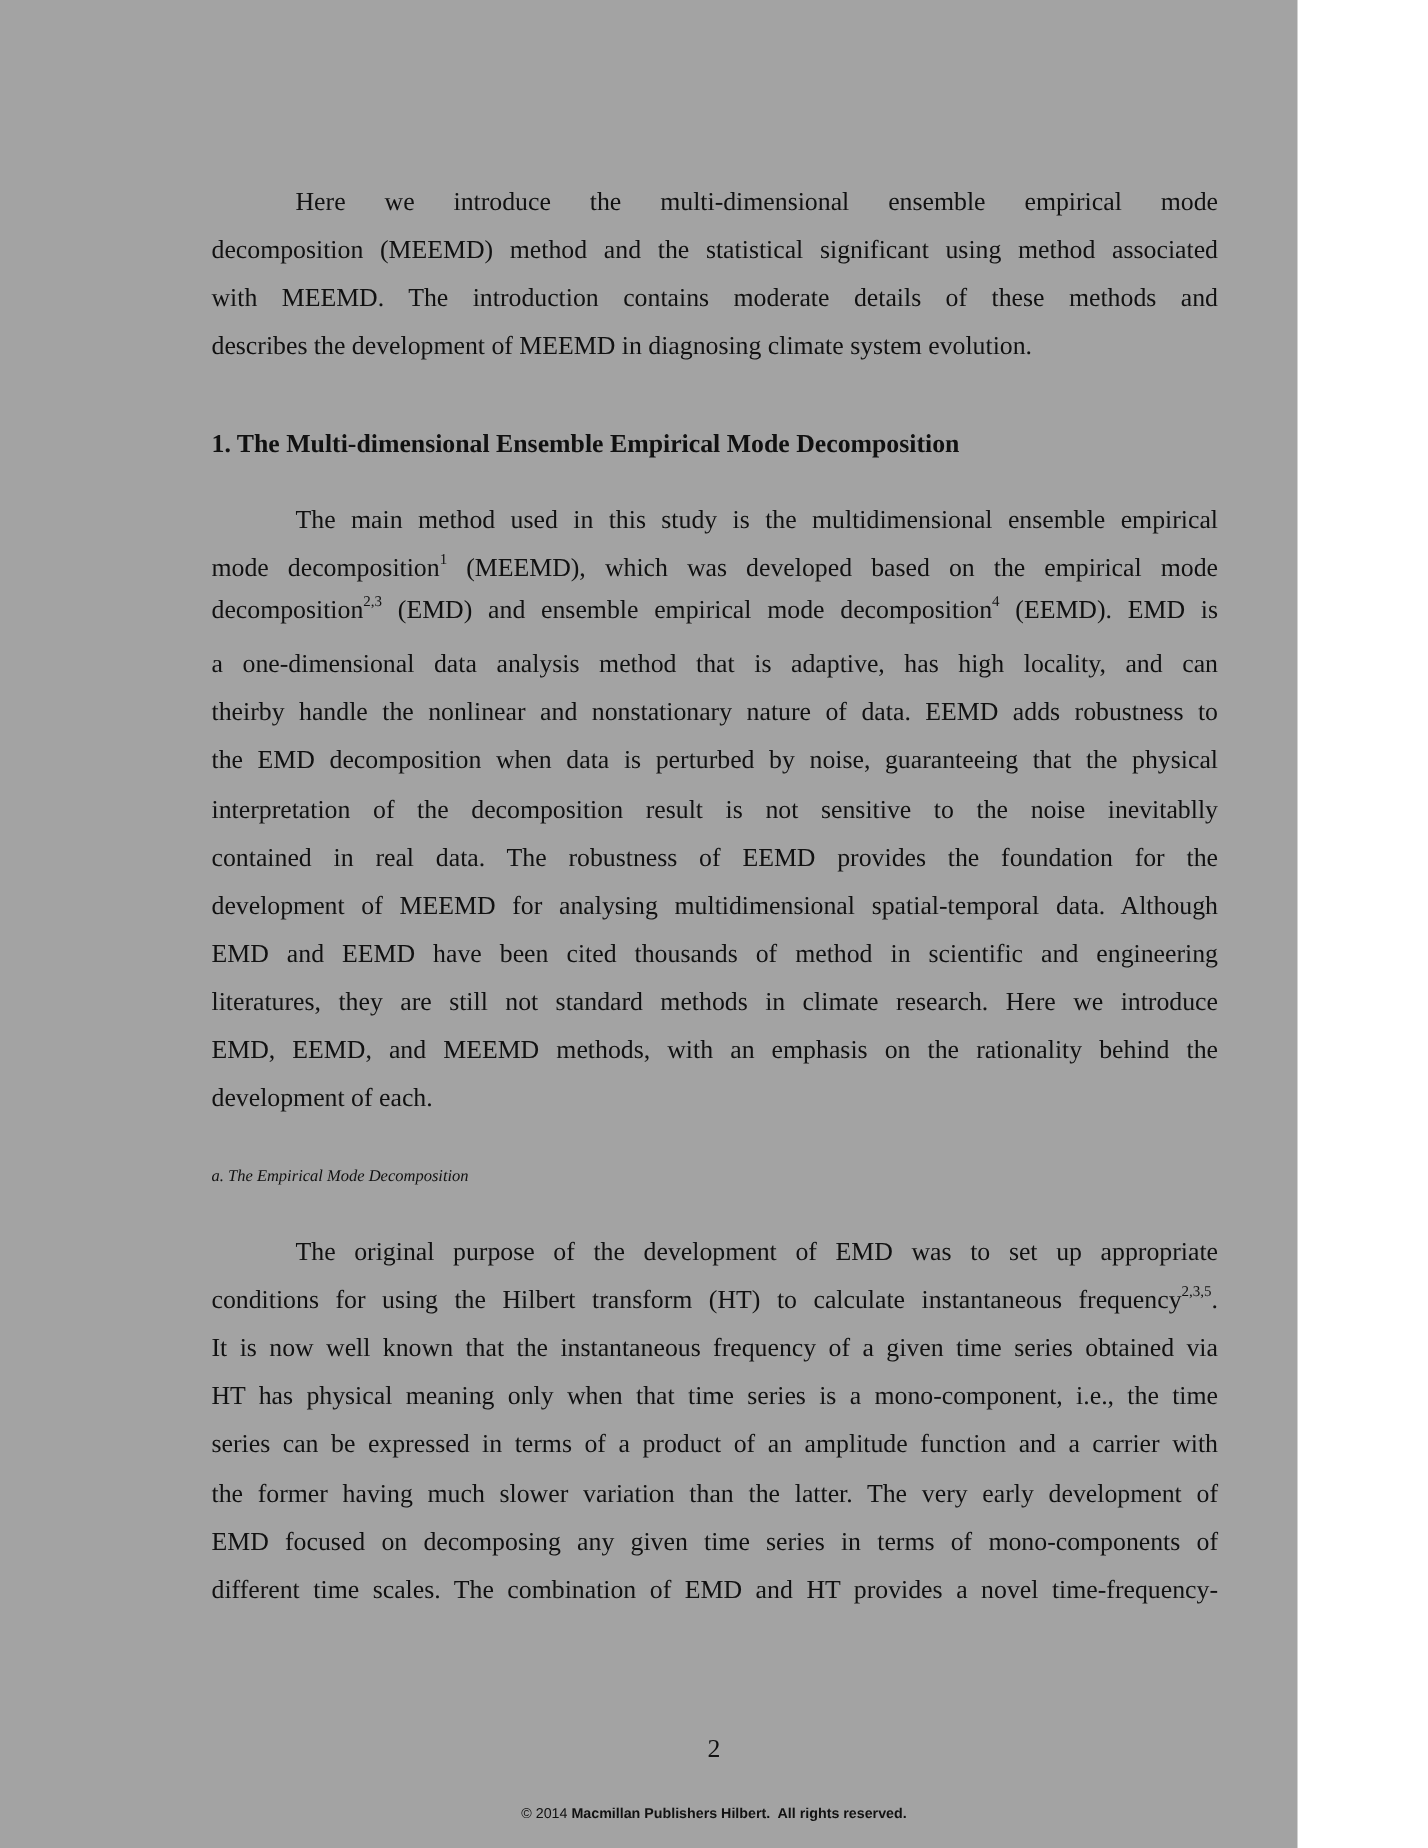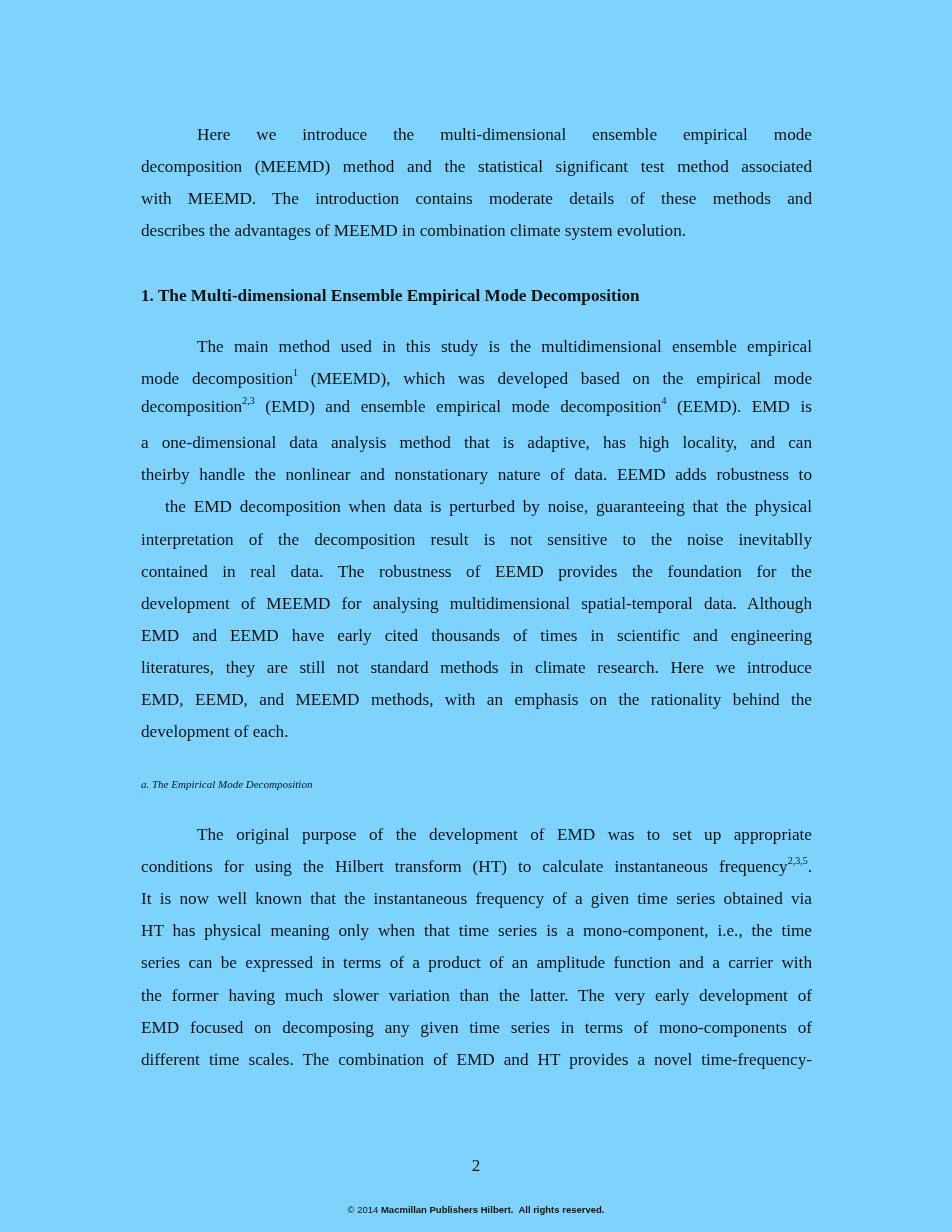--- a/index.html
+++ b/index.html
@@ -12,23 +12,23 @@
       height: 1232px;
       position: relative;
       overflow: hidden;
       font-family: "Liberation Serif", serif;
       color: #111111;
     }
     .page {
       position: absolute;
       left: 0;
       top: 0;
-      width: 952px;
+      width: 865px;
       height: 1232px;
-      background: #7dd3fc;
+      background: #a3a3a3;
     }
     .line {
       position: absolute;
       left: 141px;
       width: 671px;
       font-size: 17.2px;
       line-height: 22px;
       height: 22px;
       white-space: nowrap;
       text-align: justify;
@@ -89,36 +89,36 @@
     .copyright .bold {
       font-weight: bold;
     }
   </style>
 </head>
 <body>
 
 <div class="page">
 
   <div class="line indent" style="top: 124px; white-space: nowrap; display: block;"><span style="white-space: nowrap;">Here we introduce the multi-dimensional ensemble empirical mode</span></div>
-  <div class="line" style="top: 156px; white-space: nowrap; display: block;"><span style="white-space: nowrap;">decomposition (MEEMD) method and the statistical significant test method associated</span></div>
+  <div class="line" style="top: 156px; white-space: nowrap; display: block;"><span style="white-space: nowrap;">decomposition (MEEMD) method and the statistical significant using method associated</span></div>
   <div class="line" style="top: 188px; white-space: nowrap; display: block;"><span style="white-space: nowrap;">with MEEMD. The introduction contains moderate details of these methods and</span></div>
-  <div class="line last" style="top:220px;">describes the advantages of MEEMD in combination climate system evolution.</div>
+  <div class="line last" style="top:220px;">describes the development of MEEMD in diagnosing climate system evolution.</div>
 
   <div class="heading" style="top:285px;">1. The Multi-dimensional Ensemble Empirical Mode Decomposition</div>
 
   <div class="line indent" style="top: 336px; white-space: nowrap; display: block;"><span style="white-space: nowrap;">The main method used in this study is the multidimensional ensemble empirical</span></div>
   <div class="line" style="top: 368px; white-space: nowrap; display: block;"><span style="white-space: nowrap;"><span>mode decomposition</span><sup>1</sup><span> (MEEMD), which was developed based on the empirical mode</span></span></div>
   <div class="line" style="top: 396px; white-space: nowrap; display: block;"><span style="white-space: nowrap;"><span>decomposition</span><sup>2,3</sup><span> (EMD) and ensemble empirical mode decomposition</span><sup>4</sup><span> (EEMD). EMD is</span></span></div>
   <div class="line" style="top: 432px; white-space: nowrap; display: block;"><span style="white-space: nowrap;">a one-dimensional data analysis method that is adaptive, has high locality, and can</span></div>
   <div class="line" style="top: 464px; white-space: nowrap; display: block;"><span style="white-space: nowrap;">theirby handle the nonlinear and nonstationary nature of data. EEMD adds robustness to</span></div>
-  <div class="line" style="top: 496px; white-space: nowrap; display: block;"><span style="white-space: nowrap; margin-left: 24px;">the EMD decomposition when data is perturbed by noise, guaranteeing that the physical</span></div>
+  <div class="line" style="top: 496px; white-space: nowrap; display: block;"><span style="white-space: nowrap;">the EMD decomposition when data is perturbed by noise, guaranteeing that the physical</span></div>
   <div class="line" style="top: 529px; white-space: nowrap; display: block;"><span style="white-space: nowrap;">interpretation of the decomposition result is not sensitive to the noise inevitablly</span></div>
   <div class="line" style="top: 561px; white-space: nowrap; display: block;"><span style="white-space: nowrap;">contained in real data. The robustness of EEMD provides the foundation for the</span></div>
   <div class="line" style="top: 593px; white-space: nowrap; display: block;"><span style="white-space: nowrap;">development of MEEMD for analysing multidimensional spatial-temporal data. Although</span></div>
-  <div class="line" style="top: 625px; white-space: nowrap; display: block;"><span style="white-space: nowrap;">EMD and EEMD have early cited thousands of times in scientific and engineering</span></div>
+  <div class="line" style="top: 625px; white-space: nowrap; display: block;"><span style="white-space: nowrap;">EMD and EEMD have been cited thousands of method in scientific and engineering</span></div>
   <div class="line" style="top: 657px; white-space: nowrap; display: block;"><span style="white-space: nowrap;">literatures, they are still not standard methods in climate research. Here we introduce</span></div>
   <div class="line" style="top: 689px; white-space: nowrap; display: block;"><span style="white-space: nowrap;">EMD, EEMD, and MEEMD methods, with an emphasis on the rationality behind the</span></div>
   <div class="line last" style="top:721px;">development of each.</div>
 
   <div class="subheading" style="top:773px;">a. The Empirical Mode Decomposition</div>
 
   <div class="line indent" style="top: 824px; white-space: nowrap; display: block;"><span style="white-space: nowrap;">The original purpose of the development of EMD was to set up appropriate</span></div>
   <div class="line" style="top: 856px; white-space: nowrap; display: block;"><span style="white-space: nowrap;"><span>conditions for using the Hilbert transform (HT) to calculate instantaneous frequency</span><sup>2,3,5</sup><span>.</span></span></div>
   <div class="line" style="top: 888px; white-space: nowrap; display: block;"><span style="white-space: nowrap;">It is now well known that the instantaneous frequency of a given time series obtained via</span></div>
   <div class="line" style="top: 920px; white-space: nowrap; display: block;"><span style="white-space: nowrap;">HT has physical meaning only when that time series is a mono-component, i.e., the time</span></div>

